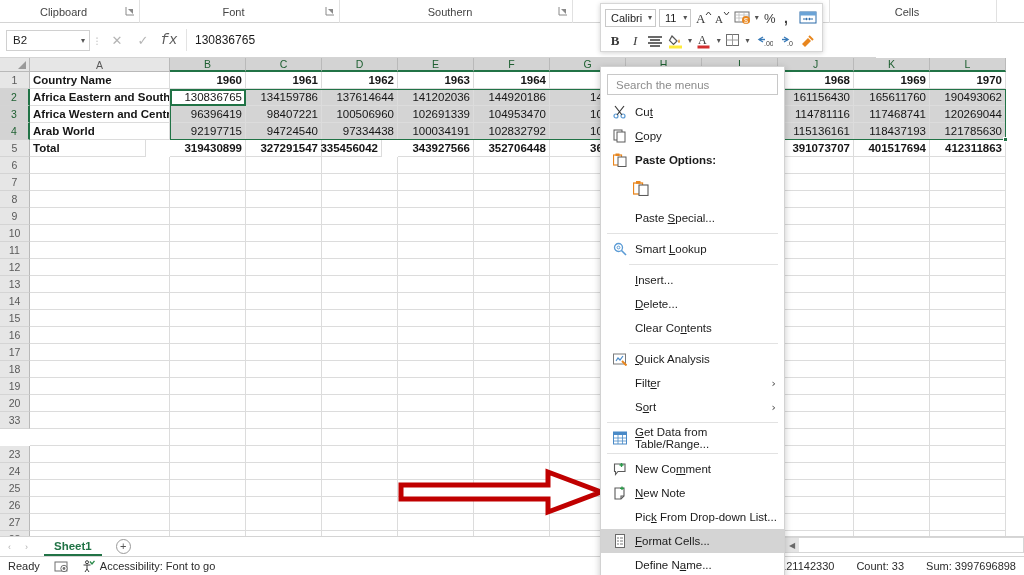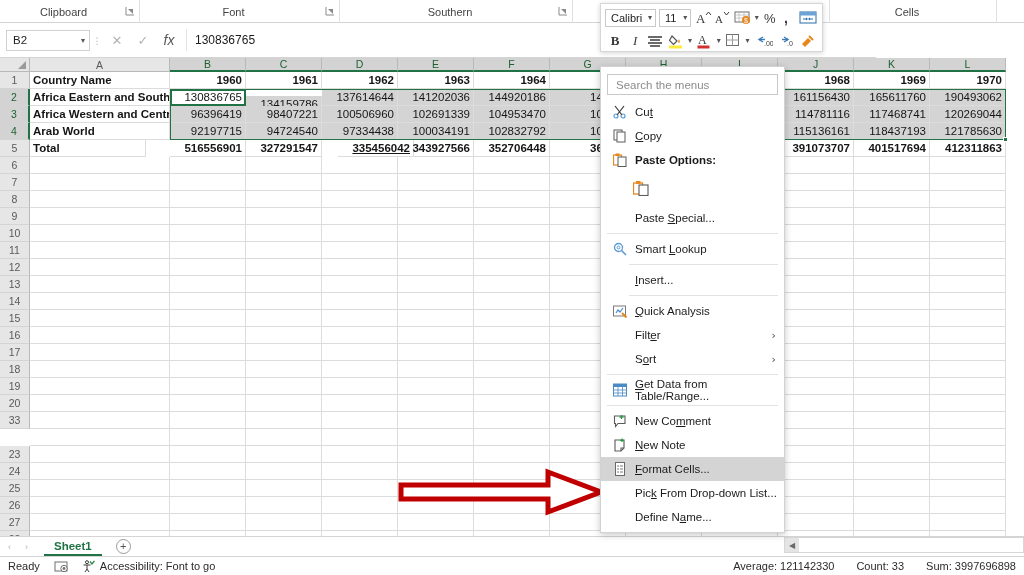--- a/index.html
+++ b/index.html
@@ -54,21 +54,21 @@
     width: 14px; text-align: center; color: #a6a6a6; font-size: 11px;
     letter-spacing: 0; line-height: 8px; padding-top:1px;
   }
   .fb-grip span { display:block; font-size:9px; }
   .fb-btns { display: flex; align-items: center; gap: 0; }
   .fb-btn {
     width: 26px; height: 22px; display: flex; align-items: center;
     justify-content: center; font-size: 13px; color: #b4b4b4;
   }
   .fb-btn.fx { color: #5a5a5a; font-style: italic;
-    font-family: Liberation Sans, sans-serif; font-size: 14px; }
+    font-family: Liberation Mono, monospace; font-size: 14px; }
   .fb-input {
     flex: 1; height: 22px; margin-left: 4px; margin-right: 4px;
     border: none; border-left: 1px solid #e3e3e3;
     display: flex; align-items: center; padding-left: 8px;
     font-size: 12px; color: #1b1b1b; background: transparent;
   }
 
   
   .grid-wrap {
     position: absolute; left: 0; top: 58px; width: 1024px; height: 478px;
@@ -352,21 +352,21 @@
         <div class="cell num bold" style="left: 368px; top: 0px; width: 76px;">1963</div>
         <div class="cell num bold" style="left: 444px; top: 0px; width: 76px;">1964</div>
         <div class="cell num bold" style="left: 520px; top: 0px; width: 76px;"></div>
         <div class="cell num bold" style="left: 596px; top: 0px; width: 76px;"></div>
         <div class="cell num bold" style="left: 672px; top: 0px; width: 76px;"></div>
         <div class="cell num bold" style="left: 748px; top: 0px; width: 76px;">1968</div>
         <div class="cell num bold" style="left: 824px; top: 0px; width: 76px;">1969</div>
         <div class="cell num bold" style="left: 900px; top: 0px; width: 76px;">1970</div>
         <div class="cell txt bold" style="left: 0px; top: 17px; width: 140px;">Africa Eastern and Southern</div>
         <div class="cell num active" style="left: 140px; top: 17px; width: 76px;">130836765</div>
-        <div class="cell num selbg" style="left: 216px; top: 24px; width: 76px;">134159786</div>
+        <div class="cell num selbg" style="left: 216px; top: 17px; width: 76px;">134159786</div>
         <div class="cell num selbg" style="left: 292px; top: 17px; width: 76px;">137614644</div>
         <div class="cell num selbg" style="left: 368px; top: 17px; width: 76px;">141202036</div>
         <div class="cell num selbg" style="left: 444px; top: 17px; width: 76px;">144920186</div>
         <div class="cell num selbg" style="left: 520px; top: 17px; width: 76px;">14876</div>
         <div class="cell num selbg" style="left: 596px; top: 17px; width: 76px;"></div>
         <div class="cell num selbg" style="left: 672px; top: 17px; width: 76px;"></div>
         <div class="cell num selbg" style="left: 748px; top: 17px; width: 76px;">161156430</div>
         <div class="cell num selbg" style="left: 824px; top: 17px; width: 76px;">165611760</div>
         <div class="cell num selbg" style="left: 900px; top: 17px; width: 76px;">190493062</div>
         <div class="cell txt bold" style="left: 0px; top: 34px; width: 140px;">Africa Western and Central</div>
@@ -387,23 +387,23 @@
         <div class="cell num selbg" style="left: 292px; top: 51px; width: 76px;">97334438</div>
         <div class="cell num selbg" style="left: 368px; top: 51px; width: 76px;">100034191</div>
         <div class="cell num selbg" style="left: 444px; top: 51px; width: 76px;">102832792</div>
         <div class="cell num selbg" style="left: 520px; top: 51px; width: 76px;">10573</div>
         <div class="cell num selbg" style="left: 596px; top: 51px; width: 76px;"></div>
         <div class="cell num selbg" style="left: 672px; top: 51px; width: 76px;"></div>
         <div class="cell num selbg" style="left: 748px; top: 51px; width: 76px;">115136161</div>
         <div class="cell num selbg" style="left: 824px; top: 51px; width: 76px;">118437193</div>
         <div class="cell num selbg" style="left: 900px; top: 51px; width: 76px;">121785630</div>
         <div class="cell txt bold" style="left: 0px; top: 68px; width: 116px;">Total</div>
-        <div class="cell num bold" style="left: 140px; top: 68px; width: 76px;">516556901</div>
+        <div class="cell num bold" style="left: 140px; top: 68px; width: 76px;">319430899</div>
         <div class="cell num bold" style="left: 216px; top: 68px; width: 76px;">327291547</div>
-        <div class="cell num bold" style="left: 308px; top: 68px; width: 76px; text-decoration: underline;">335456042</div>
+        <div class="cell num bold" style="left: 276px; top: 68px; width: 76px;">335456042</div>
         <div class="cell num bold" style="left: 368px; top: 68px; width: 76px;">343927566</div>
         <div class="cell num bold" style="left: 444px; top: 68px; width: 76px;">352706448</div>
         <div class="cell num bold" style="left: 520px; top: 68px; width: 76px;">36179</div>
         <div class="cell num bold" style="left: 596px; top: 68px; width: 76px;"></div>
         <div class="cell num bold" style="left: 672px; top: 68px; width: 76px;"></div>
         <div class="cell num bold" style="left: 748px; top: 68px; width: 76px;">391073707</div>
         <div class="cell num bold" style="left: 824px; top: 68px; width: 76px;">401517694</div>
         <div class="cell num bold" style="left: 900px; top: 68px; width: 76px;">412311863</div>
         <div class="cell txt" style="left: 0px; top: 85px; width: 140px;"></div>
         <div class="cell txt" style="left: 140px; top: 85px; width: 76px;"></div>
@@ -747,20 +747,28 @@
               <circle cx="5.5" cy="5.5" r="1.4" fill="none" stroke="#5b9bd5" stroke-width="1"></circle>
             </svg>
           </span>
           <span class="lbl">Smart <u>L</u>ookup</span>
         </div>
         <div class="ctx-sep"></div>
         <div class="ctx-item">
           <span class="ic"></span>
           <span class="lbl"><u>I</u>nsert...</span>
         </div>
+        <div class="ctx-item">
+          <span class="ic"></span>
+          <span class="lbl"><u>D</u>elete...</span>
+        </div>
+        <div class="ctx-item">
+          <span class="ic"></span>
+          <span class="lbl">Clear Co<u>n</u>tents</span>
+        </div>
         <div class="ctx-sep"></div>
         <div class="ctx-item">
           <span class="ic">
             <svg width="14" height="14" viewBox="0 0 14 14">
               <rect x="0.5" y="2" width="12" height="10" fill="#fff" stroke="#7a7a7a" stroke-width="1"></rect>
               <path d="M3 9 L5 6 L7 8 L10 4" stroke="#4a8ac7" stroke-width="1.2" fill="none"></path>
               <path d="M9 9 L13.5 13.5" stroke="#e8861e" stroke-width="2"></path>
             </svg>
           </span>
           <span class="lbl"><u>Q</u>uick Analysis</span>
@@ -798,39 +806,39 @@
         </div>
         <div class="ctx-item">
           <span class="ic">
             <svg width="14" height="14" viewBox="0 0 14 14">
               <path d="M2 2 H11 V10 L8 13 H2 Z" fill="#fff" stroke="#5a5a5a" stroke-width="1.1"></path>
               <path d="M8 13 V10 H11" fill="none" stroke="#5a5a5a" stroke-width="1.1"></path>
               <path d="M9 0.5 V4 M7 2.3 H11" stroke="#2a9a4a" stroke-width="1.3"></path>
             </svg>
           </span>
           <span class="lbl"><u>N</u>ew Note</span>
+        </div>
+        <div class="ctx-item">
+          <span class="ic"></span>
+          <span class="lbl">Pic<u>k</u> From Drop-down List...</span>
         </div>
         <div class="ctx-item hl">
           <span class="ic">
             <svg width="14" height="14" viewBox="0 0 14 14">
               <rect x="2.5" y="0.5" width="9" height="13" fill="#fff" stroke="#6a6a6a" stroke-width="1"></rect>
               <circle cx="5" cy="4" r=".8" fill="#6a6a6a"></circle>
               <circle cx="5" cy="7" r=".8" fill="#6a6a6a"></circle>
               <circle cx="5" cy="10" r=".8" fill="#6a6a6a"></circle>
               <path d="M7 4h3M7 7h3M7 10h3" stroke="#6a6a6a" stroke-width=".9"></path>
             </svg>
           </span>
           <span class="lbl"><u>F</u>ormat Cells...</span>
         </div>
         <div class="ctx-item">
           <span class="ic"></span>
-          <span class="lbl">Pic<u>k</u> From Drop-down List...</span>
-        </div>
-        <div class="ctx-item">
-          <span class="ic"></span>
           <span class="lbl">Define N<u>a</u>me...</span>
         </div>
       </div>
   </div>
 
   <div class="mini-toolbar">
     <div class="mt-row r1">
       <div class="mt-combo font">
         <span>Calibri</span>
         <span class="cv">▾</span>

